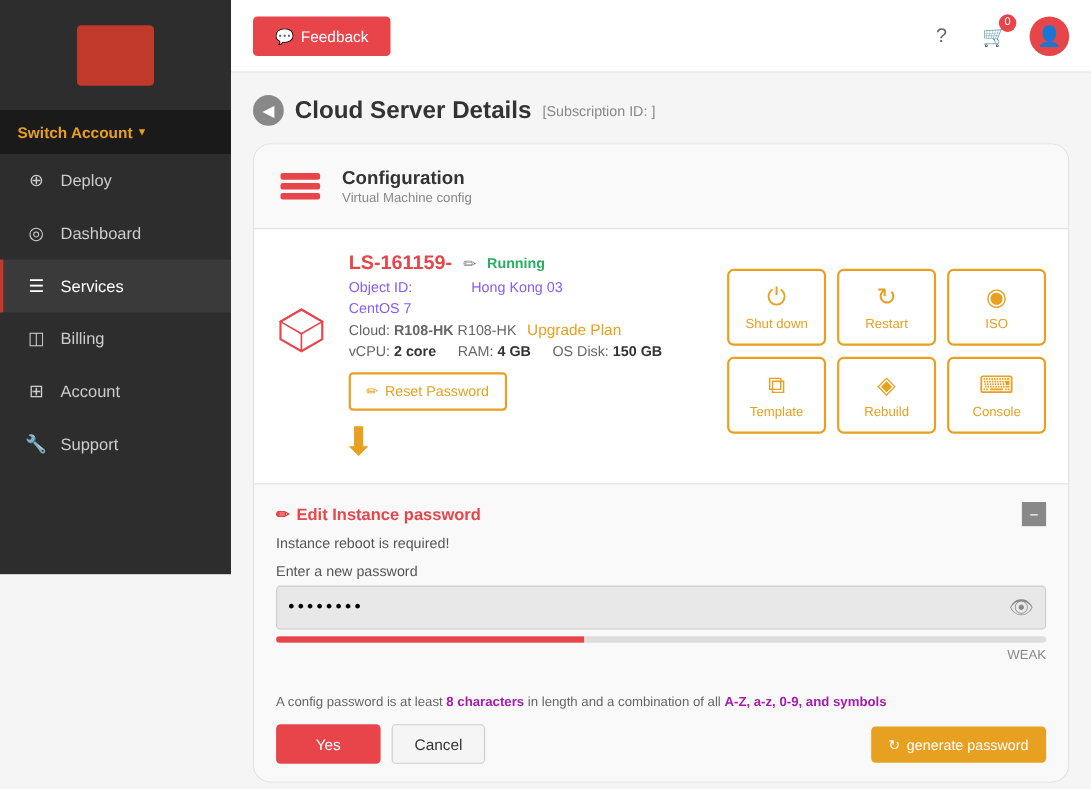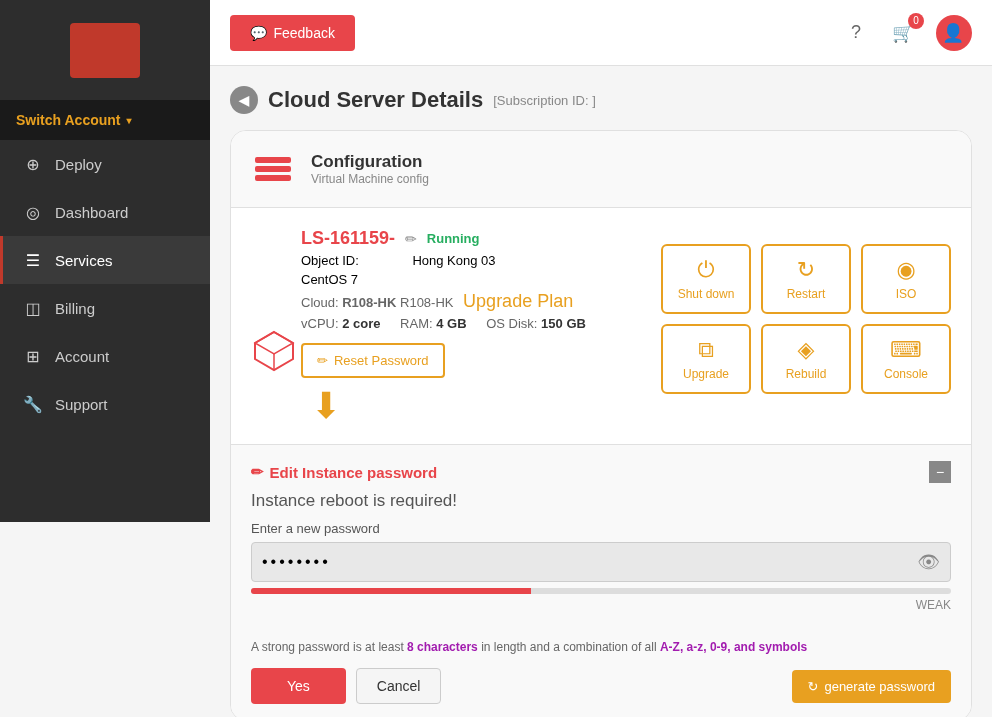--- a/index.html
+++ b/index.html
@@ -203,24 +203,24 @@
       gap: 10px;
       margin-bottom: 4px;
     }
     .server-id { font-size: 18px; font-weight: bold; color: #e8454a; }
     .edit-icon { color: #888; font-size: 14px; cursor: pointer; }
     .status-badge {
       color: #27ae60;
       font-size: 13px;
       font-weight: bold;
     }
-    .server-meta { font-size: 13px; color: #000000; margin-bottom: 4px; }
+    .server-meta { font-size: 13px; color: #8b5cf6; margin-bottom: 4px; }
     .server-meta span { margin-right: 20px; }
     .plan-row { font-size: 13px; color: #666; margin-bottom: 4px; }
-    .upgrade-link { color: #e8a020; text-decoration: none; font-size: 18px; cursor: pointer; }
+    .upgrade-link { color: #e8a020; text-decoration: none; font-size: 14px; cursor: pointer; }
     .specs-row { font-size: 13px; color: #666; margin-bottom: 12px; }
     .specs-row strong { color: #333; }
     .reset-pwd-btn {
       border: 2px solid #e8a020;
       background: transparent;
       color: #e8a020;
       padding: 8px 14px;
       border-radius: 4px;
       font-size: 13px;
       cursor: pointer;
@@ -291,21 +291,21 @@
       border: none;
       width: 22px;
       height: 22px;
       font-size: 14px;
       cursor: pointer;
       display: flex;
       align-items: center;
       justify-content: center;
     }
     .reboot-notice {
-      font-size: 17px;
+      font-size: 13px;
       color: #555;
       margin-bottom: 10px;
     }
     .pwd-label {
       font-size: 13px;
       color: #555;
       margin-bottom: 6px;
     }
     .pwd-input-row {
       display: flex;
@@ -480,21 +480,21 @@
           </svg>
         </div>
         <div>
           <div class="card-title">Configuration</div>
           <div class="card-subtitle">Virtual Machine config</div>
         </div>
       </div>
 
       <div class="server-main">
         <div class="server-left">
-          <div style="display:flex; align-items:flex-end;">
+          <div style="display:flex; gap:16px; align-items:center;">
 
             <div style="width:50px; padding-top:4px;">
               <svg width="46" height="46" viewBox="0 0 46 46">
                 <polygon points="23,4 42,15 42,31 23,42 4,31 4,15" fill="none" stroke="#e8454a" stroke-width="2"></polygon>
                 <polygon points="23,4 42,15 23,26 4,15" fill="none" stroke="#e8454a" stroke-width="1.5"></polygon>
                 <line x1="23" y1="26" x2="23" y2="42" stroke="#e8454a" stroke-width="1.5"></line>
               </svg>
             </div>
             <div style="flex:1;">
               <div class="server-id-row">
@@ -547,21 +547,21 @@
             <button class="action-btn">
               <span class="btn-icon">↻</span>
               <span>Restart</span>
             </button>
             <button class="action-btn">
               <span class="btn-icon">◉</span>
               <span>ISO</span>
             </button>
             <button class="action-btn">
               <span class="btn-icon">⧉</span>
-              <span>Upgrade</span>
+              <span>Template</span>
             </button>
             <button class="action-btn">
               <span class="btn-icon">◈</span>
               <span>Rebuild</span>
             </button>
             <button class="action-btn">
               <span class="btn-icon">⌨</span>
               <span>Console</span>
             </button>
           </div>
@@ -585,21 +585,21 @@
           <span class="eye-icon">👁</span>
         </div>
 
         <div class="strength-bar">
           <div class="strength-fill"></div>
         </div>
         <div class="strength-label">WEAK</div>
 
         <div class="pwd-hint">
           <br>
-          <span>A strong password is at least </span><strong>8 characters</strong><span> in length and a combination of all </span><strong>A-Z, a-z, 0-9, and symbols</strong>
+          <span>A config password is at least </span><strong>8 characters</strong><span> in length and a combination of all </span><strong>A-Z, a-z, 0-9, and symbols</strong>
         </div>
 
         <div class="pwd-actions">
           <div class="pwd-buttons">
             <button class="yes-btn">Yes</button>
             <button class="cancel-btn">Cancel</button>
           </div>
           <button class="gen-pwd-btn">
             <span>↻</span>
             <span>generate password</span>

